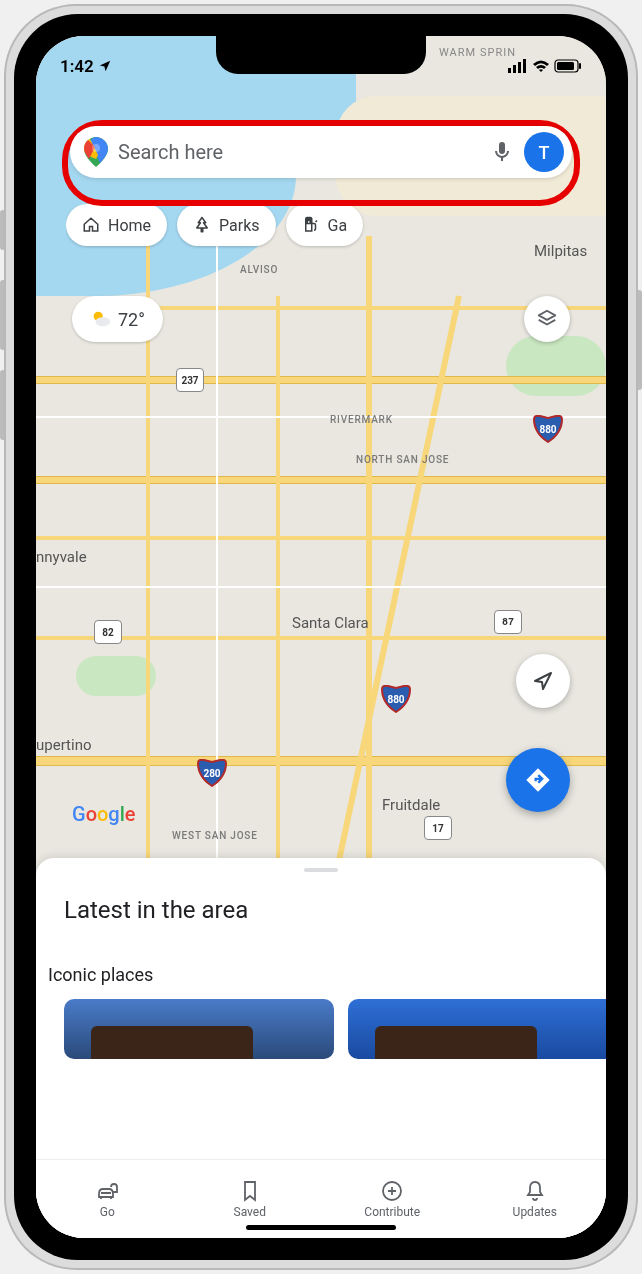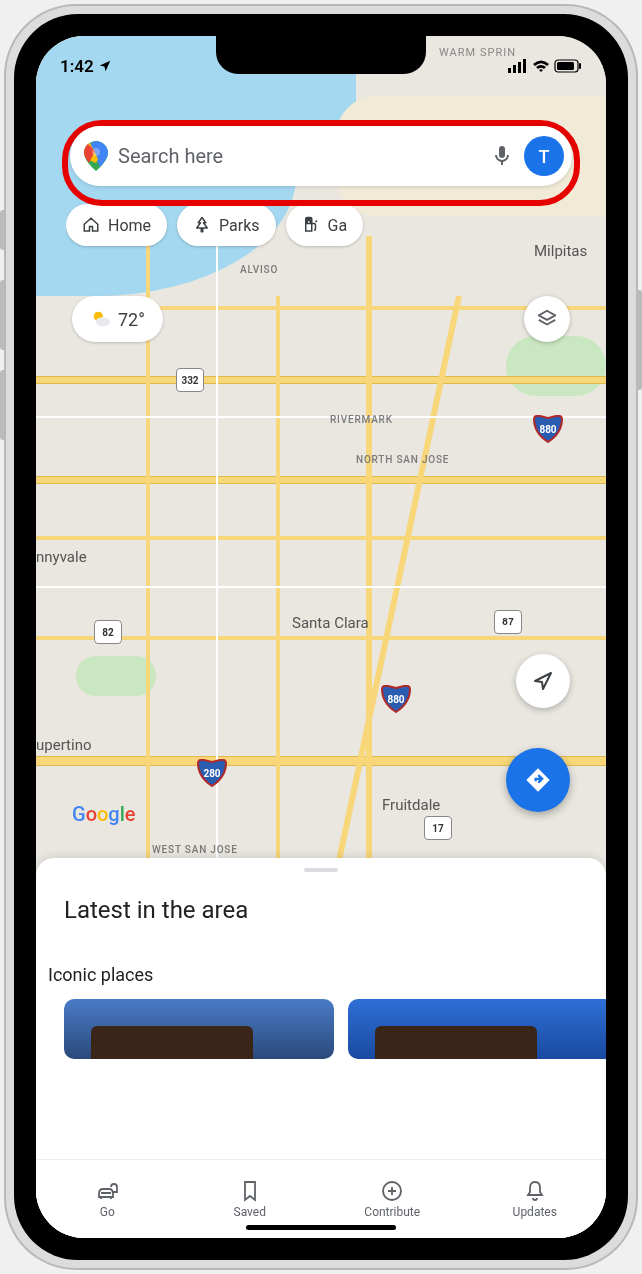--- a/index.html
+++ b/index.html
@@ -17,21 +17,21 @@
   .water2{position:absolute;top:0;left:200px;width:120px;height:110px;background:#a4d8f0;}
   .land-tan{position:absolute;top:60px;left:300px;width:300px;height:120px;background:#f1ead7;border-radius:40px;}
   .green1{position:absolute;top:300px;left:470px;width:100px;height:60px;background:#c9e7c0;border-radius:30px;}
   .green2{position:absolute;top:620px;left:40px;width:80px;height:40px;background:#c9e7c0;border-radius:20px;}
   .road-h{position:absolute;left:0;right:0;height:4px;background:#f8d77a;}
   .road-h-w{position:absolute;left:0;right:0;height:6px;background:#f8d77a;border-top:1px solid #e0b94a;border-bottom:1px solid #e0b94a;}
   .road-v{position:absolute;top:200px;bottom:0;width:4px;background:#f8d77a;}
   .road-white{position:absolute;background:#fff;}
   
   .search-highlight{position:absolute;top:84px;left:26px;right:26px;height:74px;border:6px solid #e60000;border-radius:40px;z-index:14;pointer-events:none;}
-  .search-bar{position:absolute;top:90px;left:34px;right:34px;height:60px;background:#fff;border-radius:32px;display:flex;align-items:center;padding:0 8px 0 14px;box-shadow:0 1px 4px rgba(0,0,0,0.15);z-index:15;}
+  .search-bar{position:absolute;top:90px;left:34px;right:34px;height:52px;background:#fff;border-radius:32px;display:flex;align-items:center;padding:0 8px 0 14px;box-shadow:0 1px 4px rgba(0,0,0,0.15);z-index:15;}
   .maps-logo{width:24px;height:30px;flex:0 0 auto;}
   .search-placeholder{flex:1;color:#5f6368;font-size:20px;margin-left:10px;}
   .mic{width:24px;height:24px;flex:0 0 auto;margin-right:10px;}
   .avatar{width:40px;height:40px;border-radius:50%;background:#1a73e8;color:#fff;display:flex;align-items:center;justify-content:center;font-size:18px;font-weight:500;flex:0 0 auto;}
   .chips-row{position:absolute;top:168px;left:30px;right:0;height:46px;display:flex;gap:10px;overflow:hidden;z-index:13;}
   .chip{flex:0 0 auto;background:#fff;border-radius:23px;height:42px;display:flex;align-items:center;padding:0 16px;font-size:16px;color:#3c4043;box-shadow:0 1px 3px rgba(0,0,0,0.2);gap:8px;white-space:nowrap;}
   .chip svg{width:18px;height:18px;}
   .weather-pill{position:absolute;top:260px;left:36px;height:46px;background:#fff;border-radius:23px;display:flex;align-items:center;padding:0 18px;font-size:18px;color:#3c4043;box-shadow:0 1px 3px rgba(0,0,0,0.2);gap:6px;z-index:12;}
   .layers-btn{position:absolute;top:260px;right:36px;width:46px;height:46px;background:#fff;border-radius:50%;display:flex;align-items:center;justify-content:center;box-shadow:0 1px 4px rgba(0,0,0,0.25);z-index:12;}
   .map-label{position:absolute;color:#7a7a7a;font-size:10px;letter-spacing:0.8px;font-weight:500;z-index:5;}
@@ -97,24 +97,24 @@
     <div class="road-white" style="left:0;right:0;top:550px;height:2px;"></div>
     <div class="road-white" style="left:180px;top:200px;bottom:0;width:2px;"></div>
     <div class="warm-label">WARM SPRIN</div>
     <div class="map-label" style="top:228px;left:204px;">ALVISO</div>
     <div class="map-label" style="top:378px;left:294px;">RIVERMARK</div>
     <div class="map-label" style="top:418px;left:320px;">NORTH SAN JOSE</div>
     <div class="city-label" style="top:512px;left:0;">nnyvale</div>
     <div class="city-label" style="top:578px;left:256px;">Santa Clara</div>
     <div class="city-label" style="top:700px;left:0;">upertino</div>
     <div class="city-label" style="top:760px;left:346px;">Fruitdale</div>
-    <div class="map-label" style="top:794px;left:116px;margin-top:14px;">WEST SAN JOSE</div>
+    <div class="map-label" style="top:794px;left:136px;">WEST SAN JOSE</div>
     <div class="city-label" style="top:206px;left:498px;">Milpitas</div>
 
-    <div class="shield shield-state" style="top:332px;left:140px;">332</div>
+    <div class="shield shield-state" style="top:332px;left:140px;">237</div>
     <div class="shield shield-state" style="top:584px;left:58px;">82</div>
     <div class="shield shield-state" style="top:574px;left:458px;font-family:Liberation Mono, monospace;">87</div>
     <div class="shield shield-state" style="top:780px;left:388px;">17</div>
     <div class="shield shield-interstate" style="top:380px;left:496px;">
       <svg width="32" height="28" viewBox="0 0 32 28">
           <path d="M2 4 Q2 0 8 1 L16 3 L24 1 Q30 0 30 4 Q30 18 16 27 Q2 18 2 4 Z" fill="#2a5cb0" stroke="#b02a2a" stroke-width="2"></path>
           <text x="16" y="18" text-anchor="middle" fill="#fff" font-size="10" font-weight="bold">880</text>
         </svg>
     </div>
     <div class="shield shield-interstate" style="top:650px;left:344px;">

